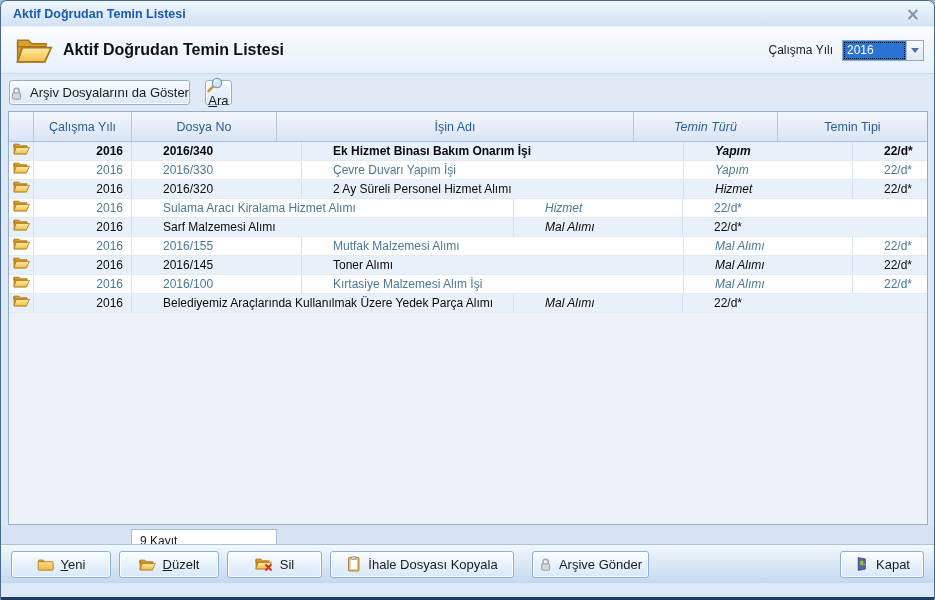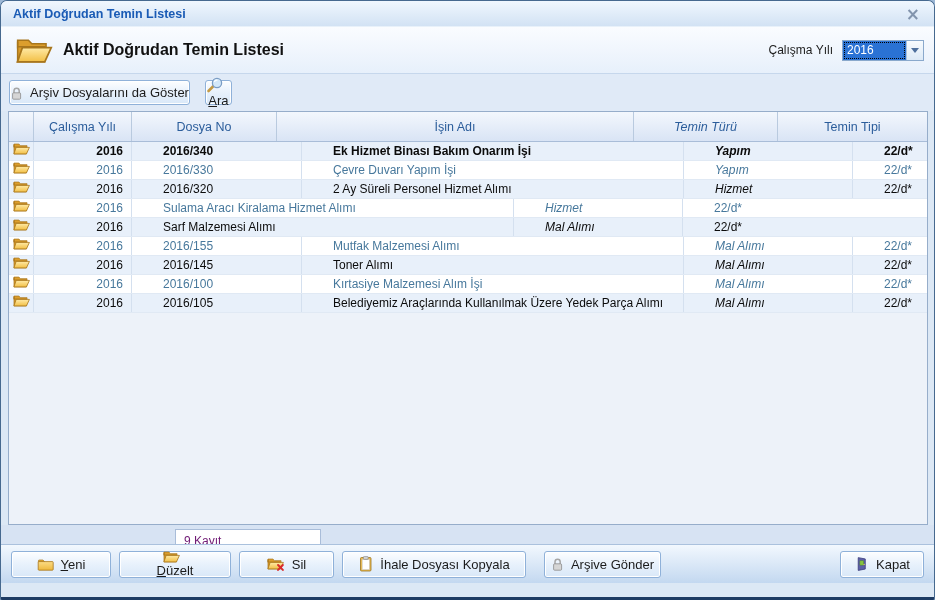--- a/index.html
+++ b/index.html
@@ -99,33 +99,33 @@
   .trow .c { border-right:1px solid #d4e0ef; overflow:hidden; white-space:nowrap; }
   .trow .c-icon { display:flex; align-items:center; justify-content:center; }
   .trow .c-yil { text-align:right; padding-right:8px; }
   .trow .c-dosya, .trow .c-is, .trow .c-tur, .trow .c-tip { padding-left:6px;margin-left:25px; }
 
   
   .footerstrip { position:absolute; left:0; top:524px; width:100%; height:33px; background:#d7e3f3; }
   .countbox {
     position:absolute; left:130px; top:4px; width:146px; height:25px;
     background:#fff; border:1px solid #a9bdd9;
-    font-size:12px; color:#701a75; line-height:23px; padding-left:8px;margin-left:44px;
+    font-size:12px; color:#0f172a; line-height:23px; padding-left:8px;
   }
 
   
   .buttonbar {
     position:absolute; left:0; top:543px; width:100%; height:39px;
     background:linear-gradient(#f2f8fe,#c3d8f0);
     border-top:1px solid #aac1dd;
     display:flex; align-items:center; padding:0 10px;
   }
   .buttonbar .btn { height:27px; }
   .bb-yeni   { width:100px; }
-  .bb-duzelt { width:112px; margin-left:8px;flex-direction:column; }
+  .bb-duzelt { width:100px; margin-left:8px; }
   .bb-sil    { width:95px;  margin-left:8px; }
   .bb-kopyala{ width:184px; margin-left:8px; }
   .bb-arsiv  { width:117px; margin-left:18px; }
   .spacer    { flex:1; }
   .bb-ihale  { width:96px; }
   .bb-kapat  { width:84px; margin-left:21px; }
 </style>
 </head>
 <body>
 
@@ -306,21 +306,20 @@
         <div class="c c-tur">Mal Alımı</div>
         <div class="c c-tip" style="border-right:none">22/d*</div>
       </div>
       <div class="trow">
         <div class="c c-icon">
             <span><svg width="17" height="13" viewBox="0 0 17.2 13">
                 <use href="#folderOpen"></use>
               </svg></span>
           </div>
         <div class="c c-yil">2016</div>
-        <div class="c c-dosya">2016/105</div>
         <div class="c c-is">Belediyemiz Araçlarında Kullanılmak Üzere Yedek Parça Alımı</div>
         <div class="c c-tur">Mal Alımı</div>
         <div class="c c-tip" style="border-right:none">22/d*</div>
       </div>
     </div>
   </div>
 
   <div class="footerstrip">
     <div class="countbox">9 Kayıt</div>
   </div>

